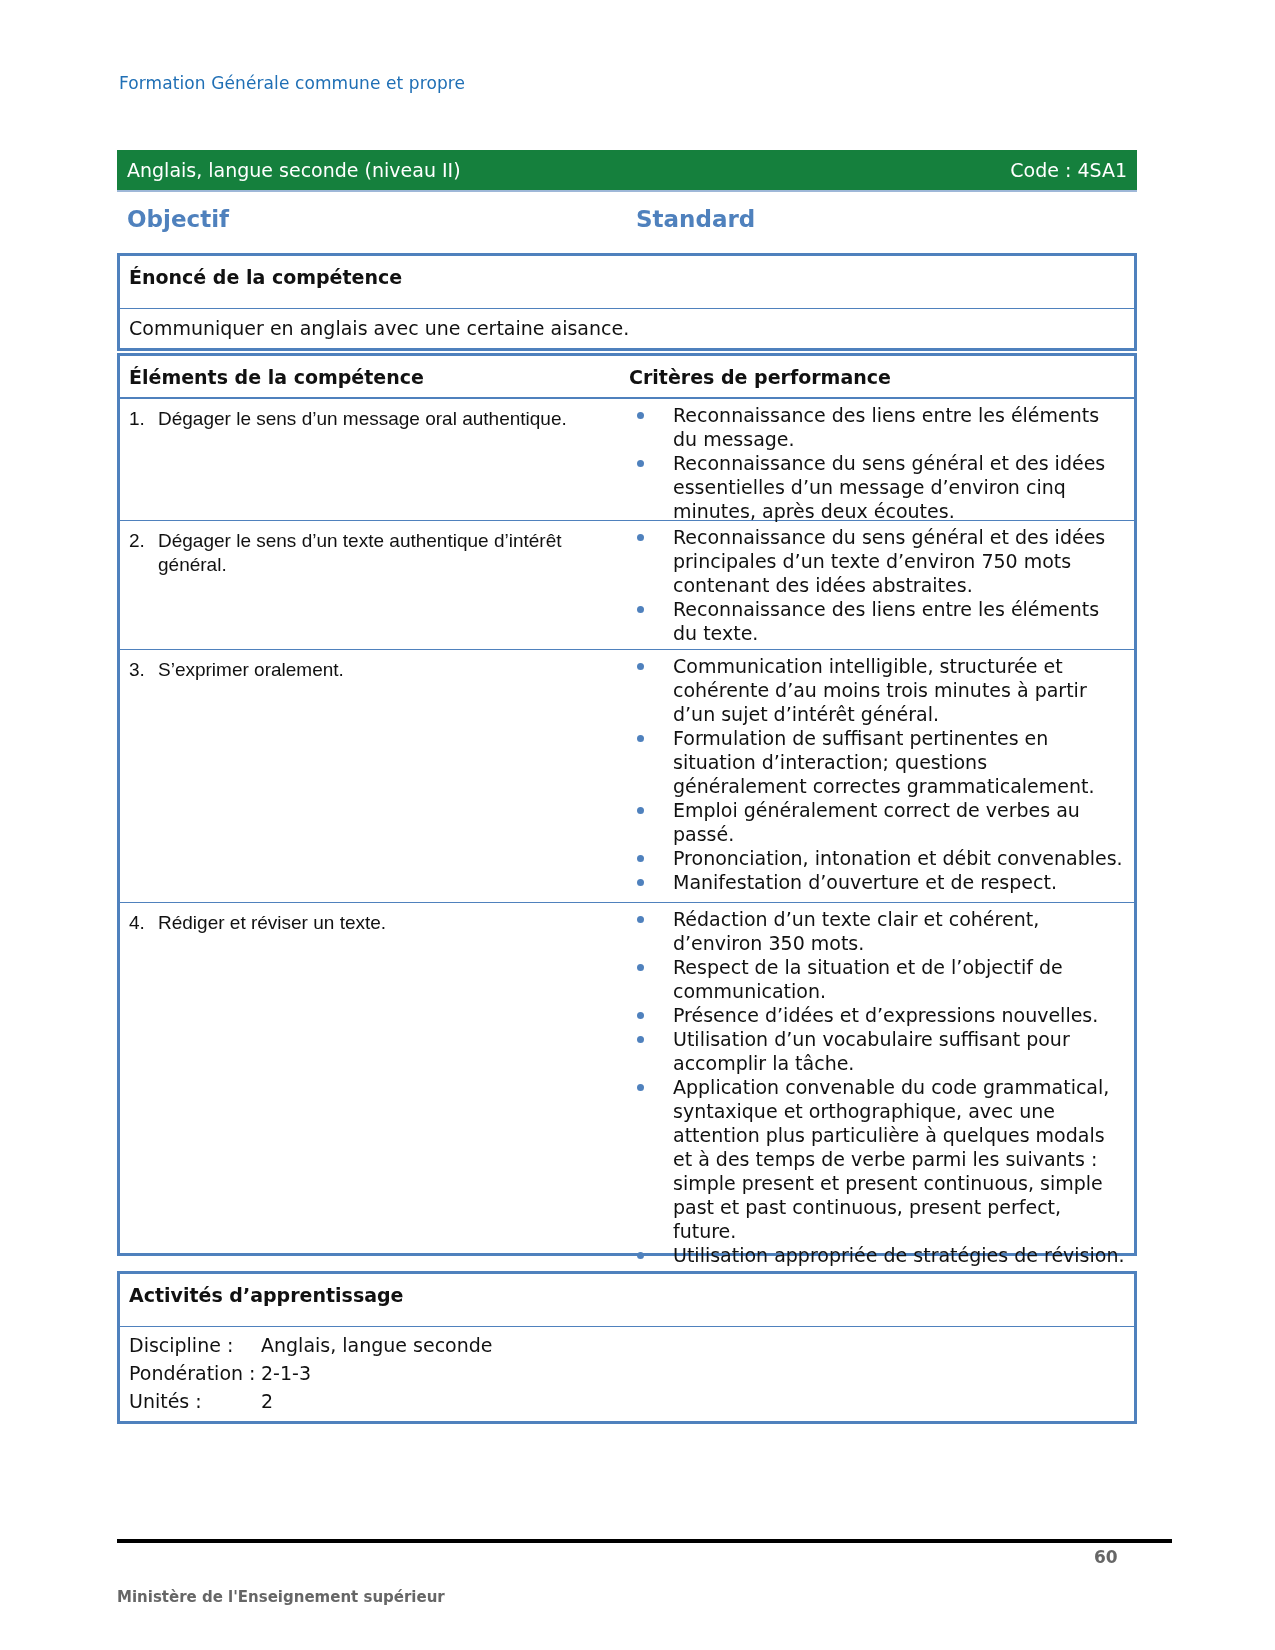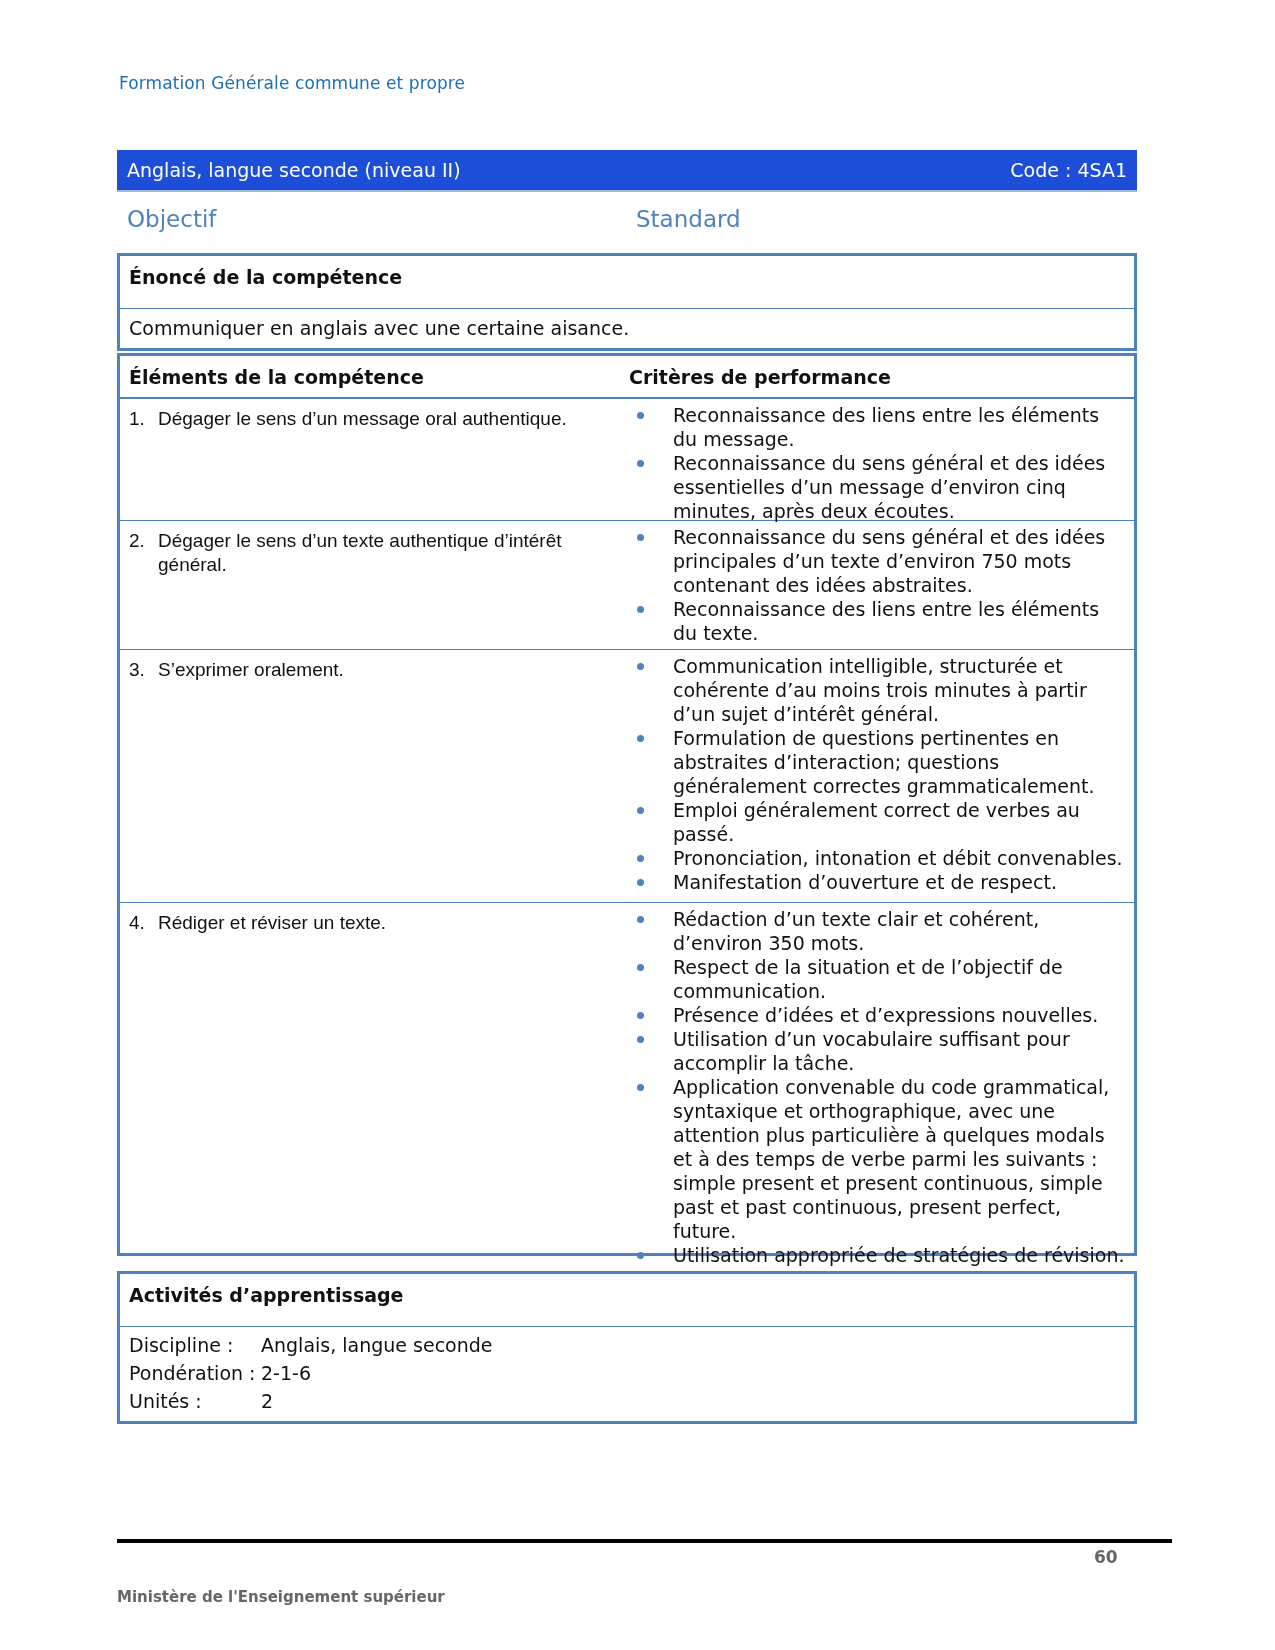--- a/index.html
+++ b/index.html
@@ -6,27 +6,27 @@
   body {
     width: 1275px; height: 1650px; position: relative; overflow: hidden;
     font-family: "DejaVu Sans", sans-serif; color: #111;
   }
   .running-head {
     position: absolute; left: 119px; top: 73px;
     font-size: 17px; color: #1f6fb5; letter-spacing: 0.1px; text-align: right;
   }
   .course-bar {
     position: absolute; left: 117px; top: 150px; width: 1020px; height: 42px;
-    background: #1d4ed8; color: #fff; display: flex; align-items: center;
+    background: #15803d; color: #fff; display: flex; align-items: center;
     justify-content: space-between; box-sizing: border-box; padding: 0 10px;
     font-size: 19px; border-bottom: 2px solid #9fb8d8;
   }
   .obj-row {
     position: absolute; left: 127px; top: 206px; width: 1010px; height: 34px;
-    font-weight: normal; font-size: 23px; color: #4f81bd;
+    font-weight: bold; font-size: 23px; color: #4f81bd;
   }
   .obj-row span { position: absolute; top: 0; }
   .table {
     position: absolute; left: 117px; width: 1020px; box-sizing: border-box;
     border: 3px solid #4f81bd; background: #fff;
   }
   .t-head {
     font-weight: bold; font-size: 19px; padding: 10px 9px 20px 9px;
     border-bottom: 1px solid #4f81bd;
   }
@@ -139,21 +139,21 @@
     </div>
       </div>
     <div class="col-r">
         <ul class="crit-list">
       <li>
             <span class="bullet"></span>
             <span>Communication intelligible, structurée et cohérente d’au moins trois minutes à partir d’un sujet d’intérêt général.</span>
           </li>
       <li>
             <span class="bullet"></span>
-            <span>Formulation de questions pertinentes en abstraites d’interaction; questions généralement correctes grammaticalement.</span>
+            <span>Formulation de suffisant pertinentes en situation d’interaction; questions généralement correctes grammaticalement.</span>
           </li>
       <li>
             <span class="bullet"></span>
             <span>Emploi généralement correct de verbes au passé.</span>
           </li>
       <li>
             <span class="bullet"></span>
             <span>Prononciation, intonation et débit convenables.</span>
           </li>
       <li>
@@ -204,21 +204,21 @@
 
 <div class="table activites">
   <div class="t-head">Activités d’apprentissage</div>
   <div class="t-cell" style="padding-top:4px;padding-bottom:6px">
     <div class="info-line">
       <span class="info-label">Discipline :</span>
       <span>Anglais, langue seconde</span>
     </div>
     <div class="info-line">
       <span class="info-label">Pondération :</span>
-      <span>2-1-6</span>
+      <span>2-1-3</span>
     </div>
     <div class="info-line">
       <span class="info-label">Unités :</span>
       <span>2</span>
     </div>
   </div>
 </div>
 
 <div class="footer-rule"></div>
 <div class="footer-left">Ministère de l'Enseignement supérieur</div>

